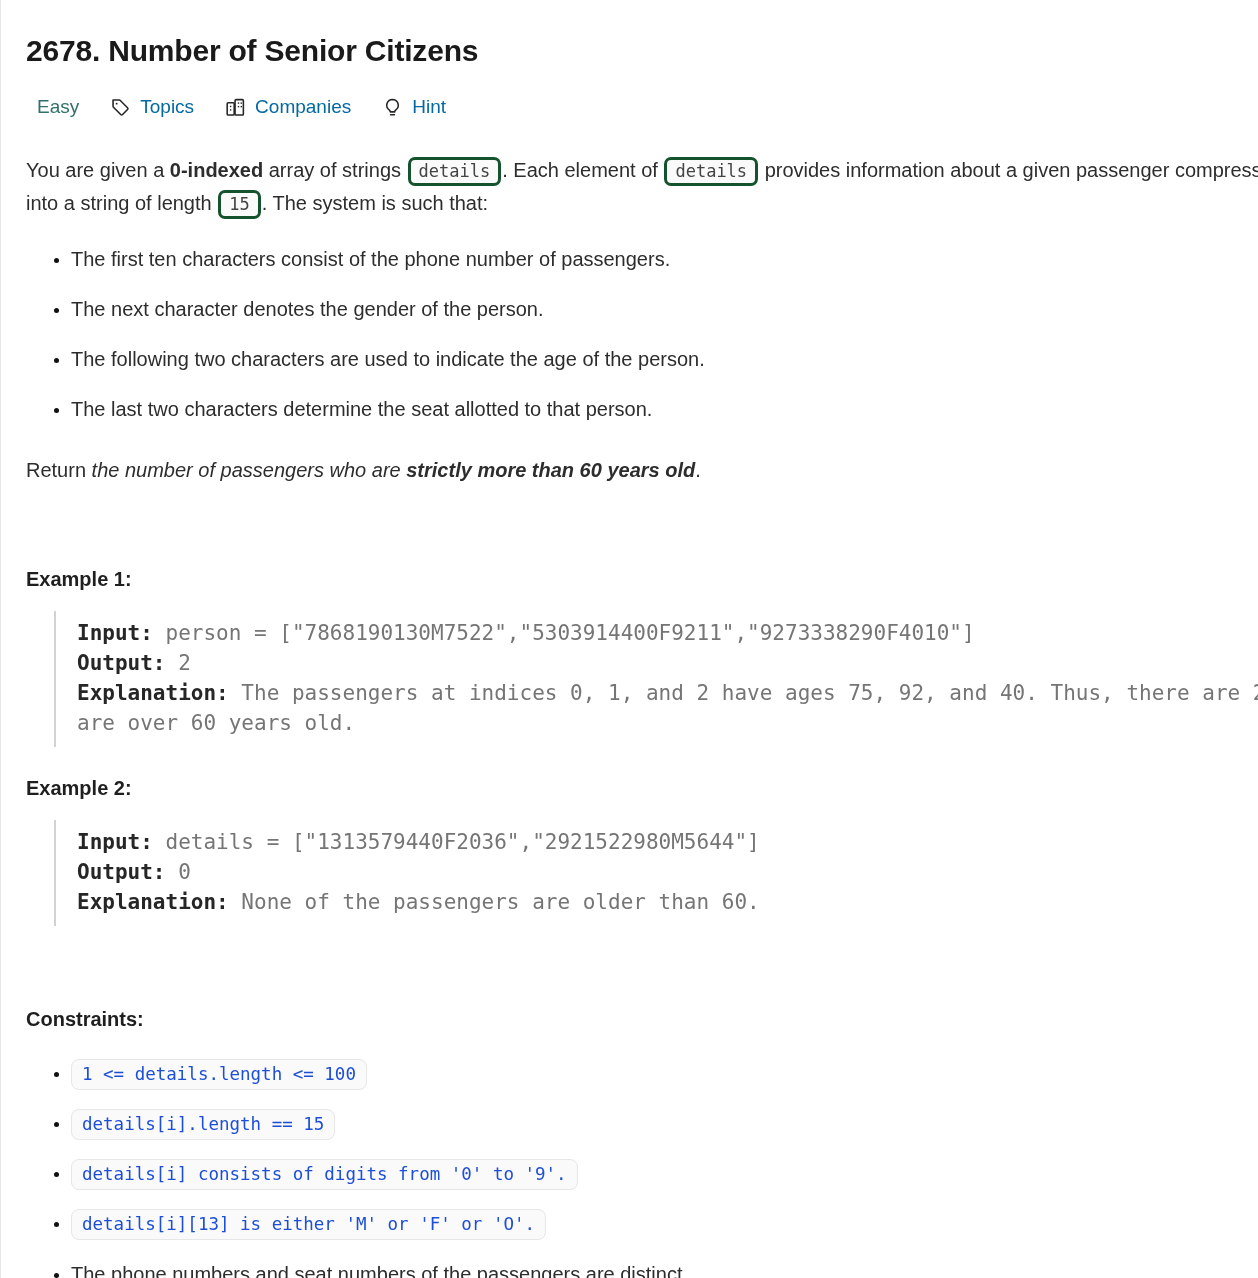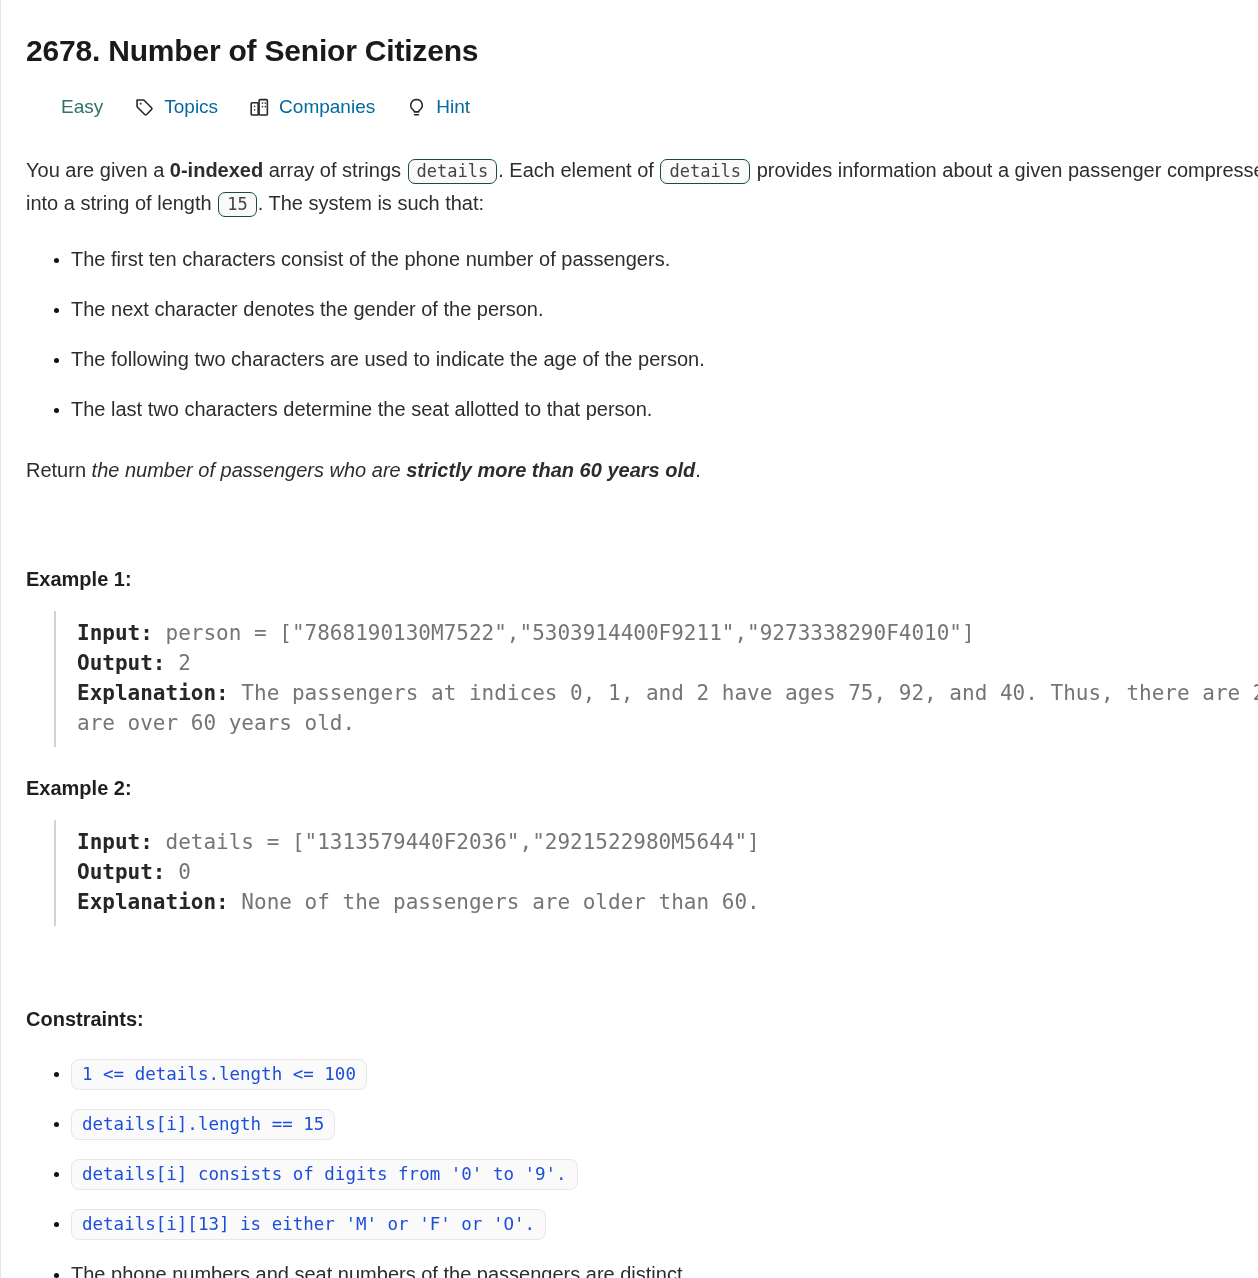--- a/index.html
+++ b/index.html
@@ -46,21 +46,21 @@
     line-height: 32px;
     color: #2d2d2d;
   }
   .b { font-weight: 700; }
   .i { font-style: italic; }
   .icode {
     font-family: "DejaVu Sans Mono", monospace;
     font-size: 17px;
     color: #444444;
     background: #fafafa;
-    border: 1px solid #14532d;
+    border: 3px solid #14532d;
     border-radius: 7px;
     padding: 1px 8px 2px 8px;
     margin: 0 1px;
   }
 
   
   ul.desc-list { margin-top: 26px; padding-left: 45px; list-style: disc; }
   ul.desc-list li {
     font-size: 20px;
     line-height: 26px;
@@ -110,21 +110,21 @@
   .plain-constraint { font-size: 20px; color: #2d2d2d; }
 </style>
 </head>
 <body>
 
 <div class="content">
 
   <h1 class="title">2678. Number of Senior Citizens</h1>
 
   <div class="badges">
-    <span class="badge difficulty" style="color: rgb(49, 112, 107); margin-left: 24px;">
+    <span class="badge difficulty" style="color: rgb(49, 112, 107);">
       <span>Easy</span>
     </span>
     <span class="badge">
       <span>
         <svg width="21" height="21" viewBox="0 0 24 24" fill="none" stroke="#262626" stroke-width="1.8" stroke-linecap="round" stroke-linejoin="round">
           <path d="M3.5 3.5h7.2a1.5 1.5 0 0 1 1.06.44l8.3 8.3a1.5 1.5 0 0 1 0 2.12l-5.7 5.7a1.5 1.5 0 0 1-2.12 0l-8.3-8.3a1.5 1.5 0 0 1-.44-1.06V3.5z"></path>
           <circle cx="7.6" cy="7.6" r="1.1" fill="#262626" stroke="none"></circle>
         </svg>
       </span>
       <span>Topics</span>

